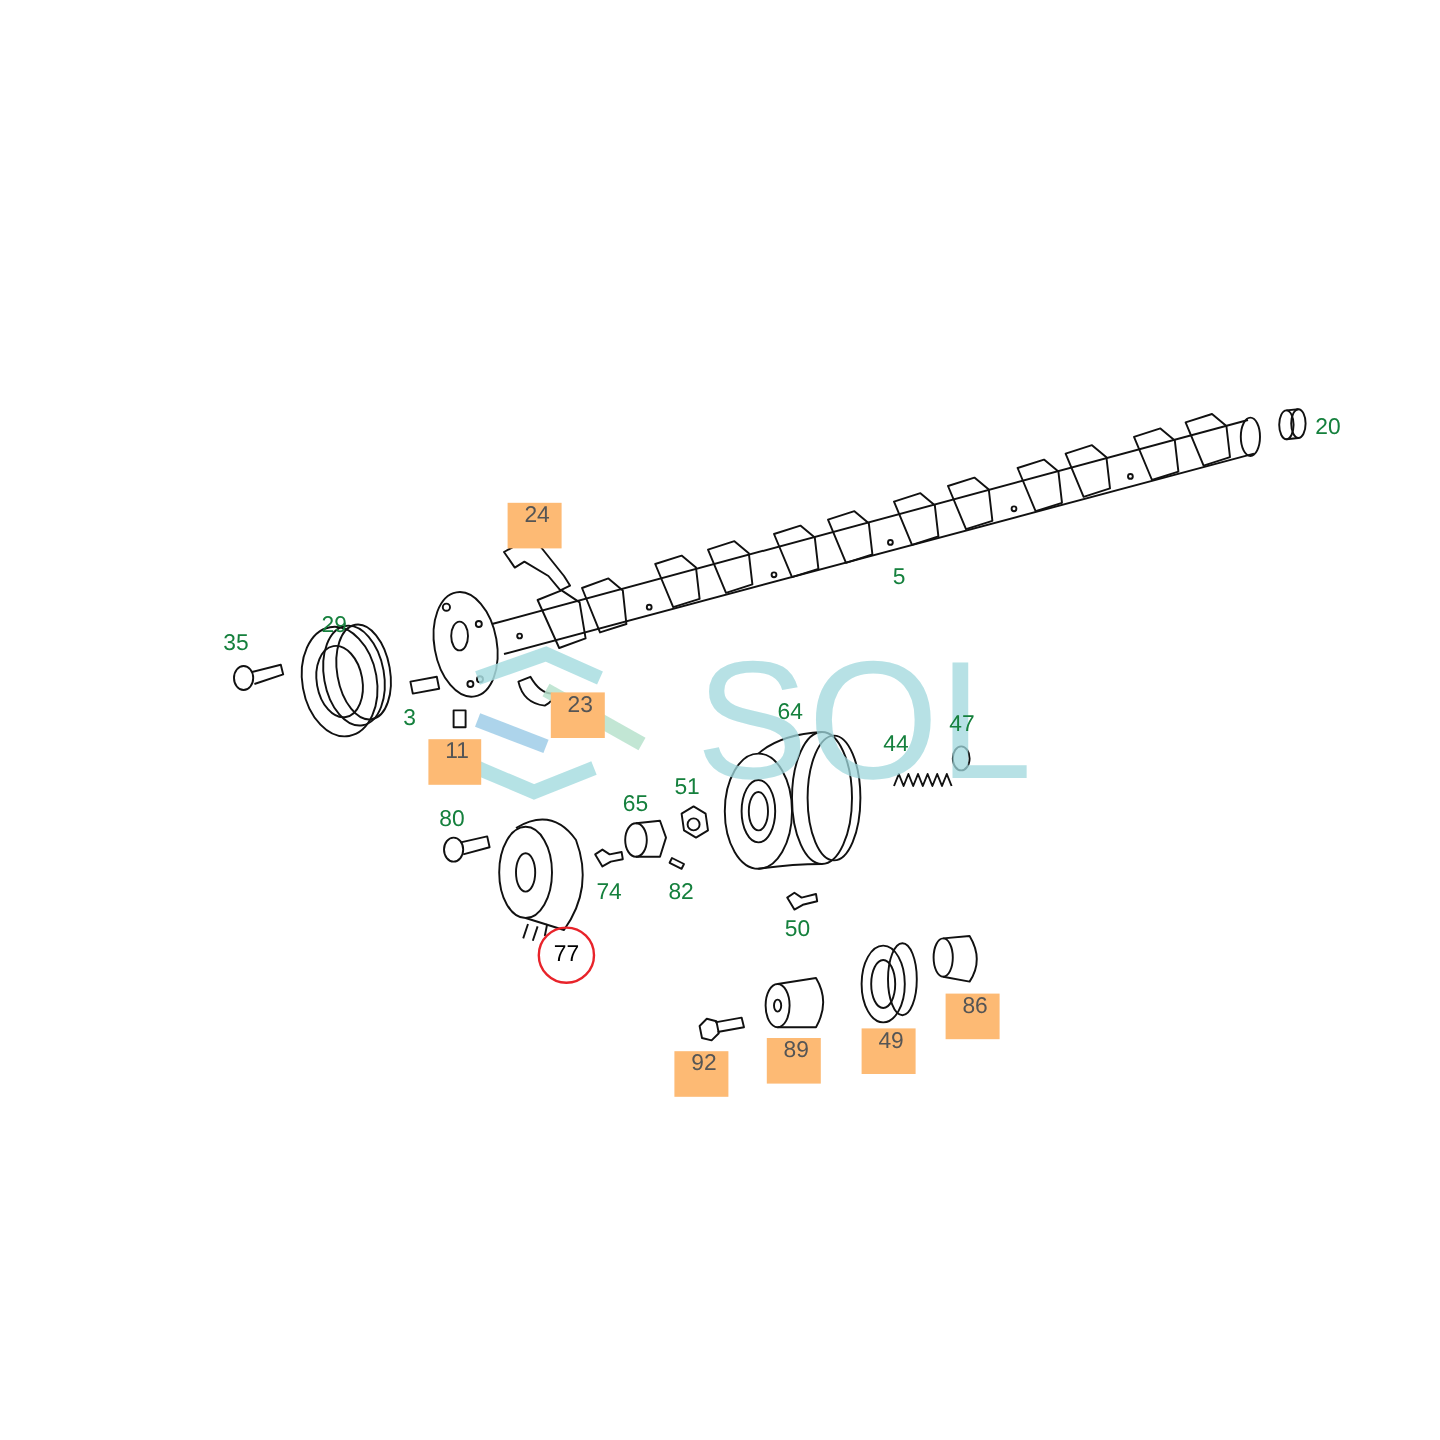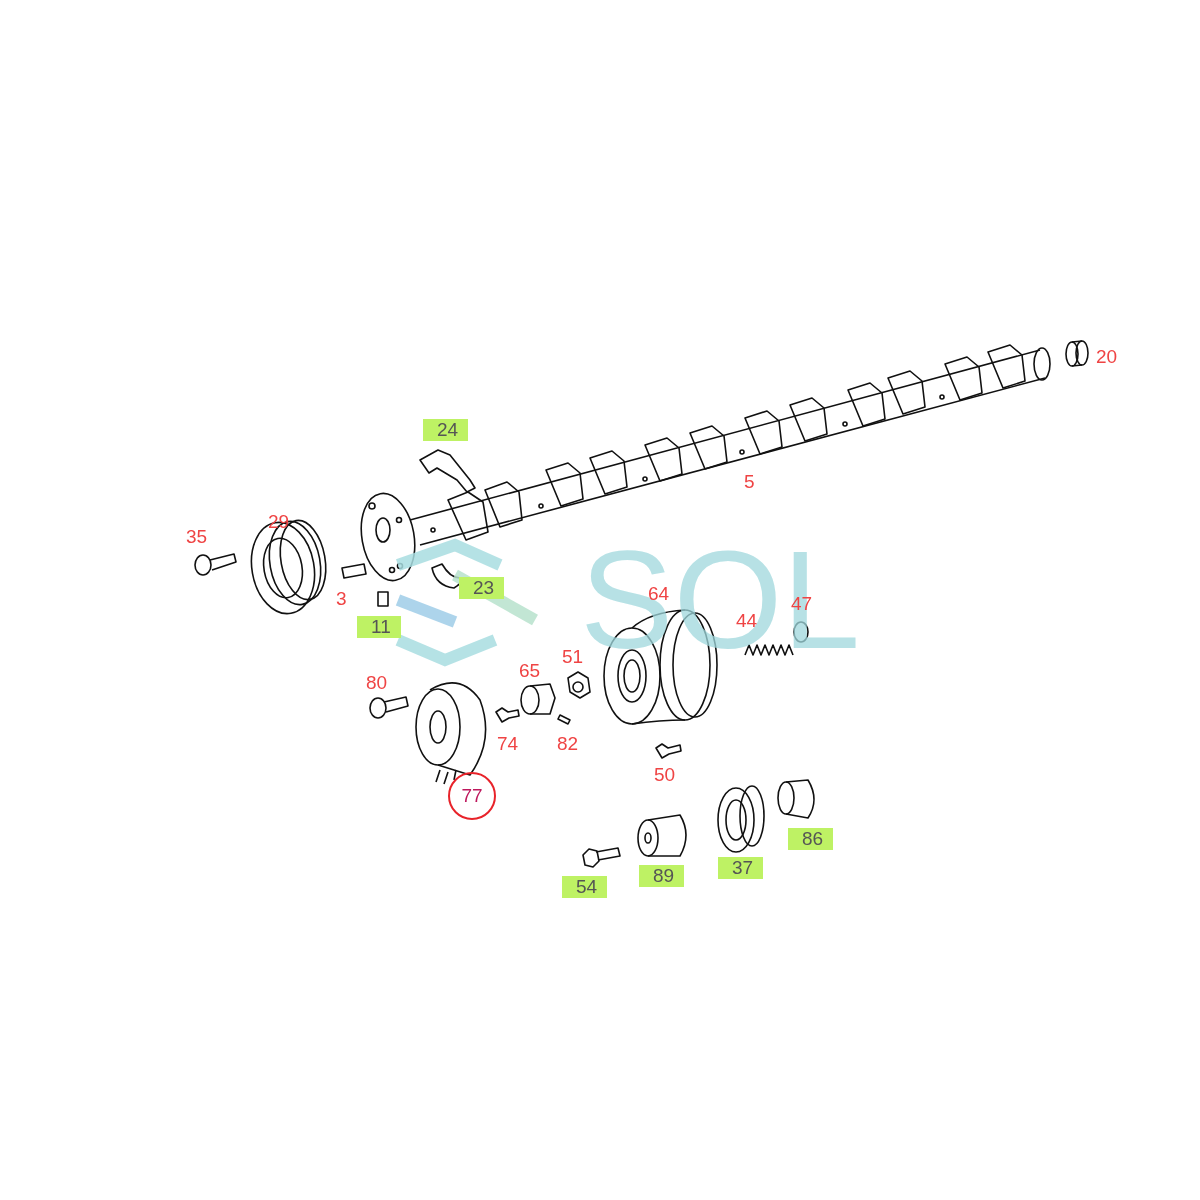--- a/index.html
+++ b/index.html
@@ -1,24 +1,24 @@
 <!DOCTYPE html>
 <html><head>
 <meta charset="utf-8">
 <style>
   html, body { margin: 0; padding: 0; background: #ffffff; }
   body { width: 1200px; height: 1200px; position: relative; overflow: hidden;
          font-family: "Liberation Sans", sans-serif; }
   #diagram { position: absolute; left: 0; top: 0; width: 1200px; height: 1200px; }
-  .label { position: absolute; font-size: 19px; color: #ef4444; line-height: 22px;
+  .label { position: absolute; font-size: 19px; color: #15803d; line-height: 22px;
            font-family: "Liberation Sans", sans-serif; white-space: nowrap; }
-  .label.hl { background: #bef264; color: #555; padding: 0 10px 0 14px; height: 22px; }
+  .label.hl { background: #fdba74; color: #555; padding: 0 10px 16px 14px; height: 22px; }
   .label.circled { width: 48px; height: 48px; border: 2px solid #e8232a; border-radius: 50%;
                    display: flex; align-items: center; justify-content: center; box-sizing: border-box;
-                   color: #be185d; }
+                   color: #000000; }
   .wm { position: absolute; }
 </style>
 </head>
 <body>
 
 <div id="diagram">
 
   <svg width="1200" height="1200" viewBox="0 0 1200 1200" style="position:absolute;left:0;top:0" fill="none" stroke="#111" stroke-width="1.6" stroke-linejoin="round">
 
     <g>
@@ -156,17 +156,17 @@
   <div class="label" style="left:648px;top:583px">64</div>
   <div class="label" style="left:736px;top:610px">44</div>
   <div class="label" style="left:791px;top:593px">47</div>
   <div class="label" style="left:654px;top:764px">50</div>
   <div class="label" style="left:562px;top:646px">51</div>
   <div class="label" style="left:519px;top:660px">65</div>
   <div class="label" style="left:557px;top:733px">82</div>
   <div class="label" style="left:497px;top:733px">74</div>
   <div class="label circled" style="left:448px;top:772px">77</div>
   <div class="label" style="left:366px;top:672px">80</div>
-  <div class="label hl" style="left:718px;top:857px">37</div>
+  <div class="label hl" style="left:718px;top:857px">49</div>
   <div class="label hl" style="left:788px;top:828px">86</div>
   <div class="label hl" style="left:639px;top:865px">89</div>
-  <div class="label hl" style="left:562px;top:876px">54</div>
+  <div class="label hl" style="left:562px;top:876px">92</div>
 </div>
 
 </body></html>

